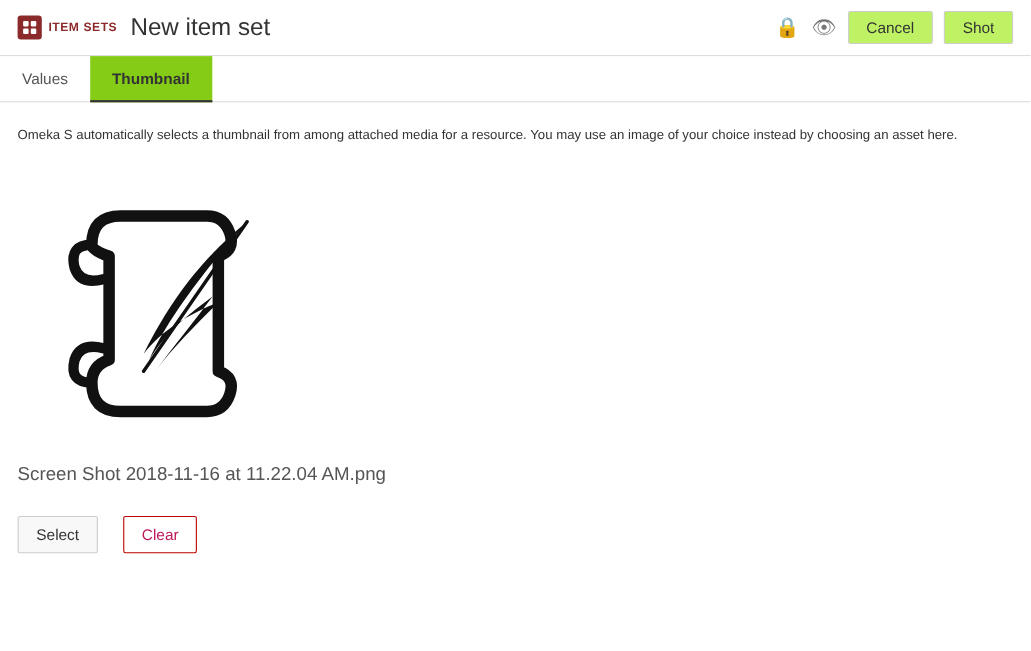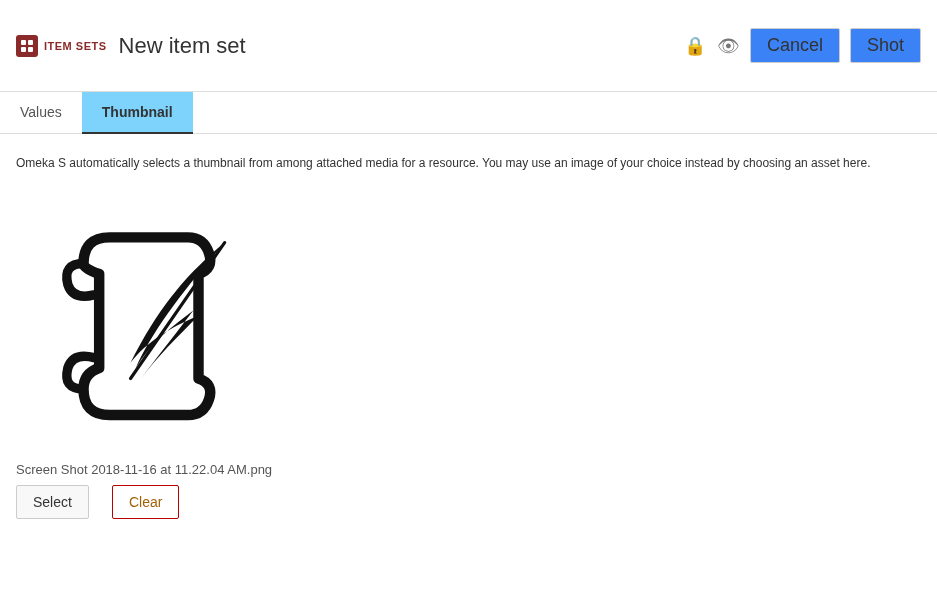--- a/index.html
+++ b/index.html
@@ -14,21 +14,21 @@
       color: #333;
       background: #fff;
       width: 937px;
       min-height: 592px;
     }
 
     
     .header {
       display: flex;
       align-items: center;
-      padding: 28px 16px;
+      padding: 10px 16px;
       border-bottom: 1px solid #ddd;
       background: #fff;
     }
 
     .header-brand {
       display: flex;
       align-items: center;
       gap: 6px;
       margin-right: 12px;
     }
@@ -69,23 +69,23 @@
 
     .header-icon {
       color: #777;
       font-size: 18px;
       cursor: pointer;
     }
 
     .btn {
       padding: 6px 16px;
       border: 1px solid #ccc;
-      background: #3b82f6;
-      color: #333;
-      font-size: 18px;
+      background: #bef264;
+      color: #333;
+      font-size: 14px;
       cursor: pointer;
       border-radius: 2px;
     }
 
     
     .tabs {
       display: flex;
       border-bottom: 1px solid #ddd;
       padding: 0 0;
       margin-top: 0;
@@ -97,21 +97,21 @@
       font-size: 14px;
       color: #555;
       border-bottom: 2px solid transparent;
       margin-bottom: -1px;
     }
 
     .tab.active {
       color: #333;
       font-weight: bold;
       border-bottom: 2px solid #333;
-      background: #7dd3fc;
+      background: #84cc16;
     }
 
     
     .content {
       padding: 20px 16px;
     }
 
     .description {
       font-size: 12px;
       color: #333;
@@ -133,23 +133,23 @@
       justify-content: center;
     }
 
     .thumbnail-image svg {
       width: 230px;
       height: 230px;
     }
 
     
     .filename {
-      font-size: 13px;
+      font-size: 17px;
       color: #555;
-      margin-bottom: 8px;
+      margin-bottom: 28px;
     }
 
     
     .thumbnail-buttons {
       display: flex;
       gap: 23px;
     }
 
     .btn-select {
       padding: 8px 16px;
@@ -158,21 +158,21 @@
       color: #333;
       font-size: 14px;
       cursor: pointer;
       border-radius: 2px;
     }
 
     .btn-clear {
       padding: 8px 16px;
       border: 1px solid #b00;
       background: #fff;
-      color: #a16207;
+      color: #be185d;
       font-size: 14px;
       cursor: pointer;
       border-radius: 2px;
     }
   </style>
 </head>
 <body>
 
 <div class="header">
   <div class="header-brand">

